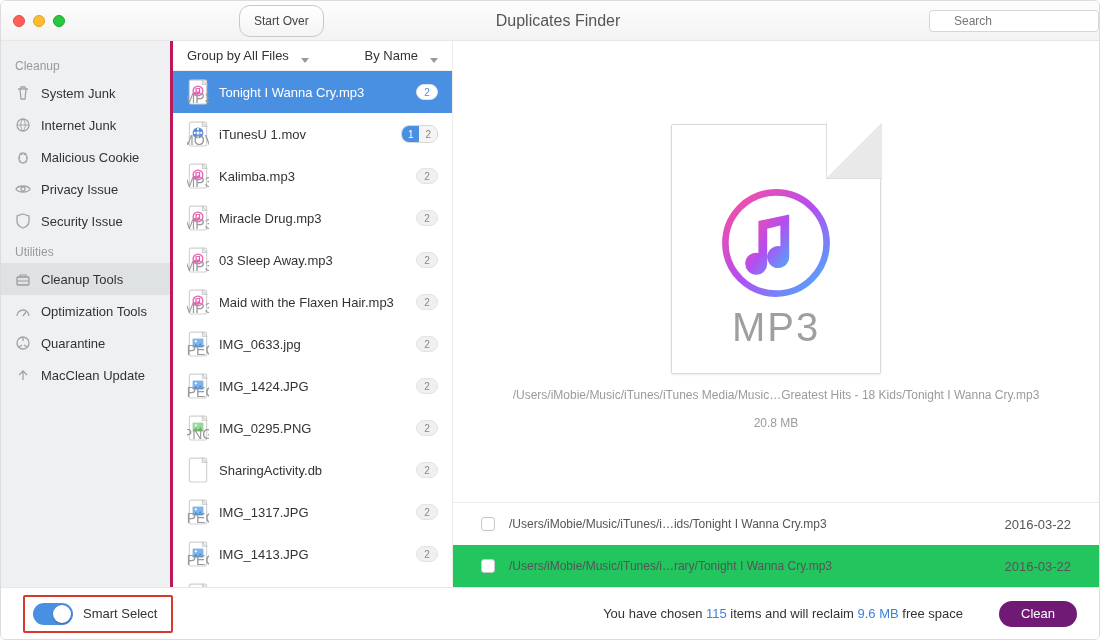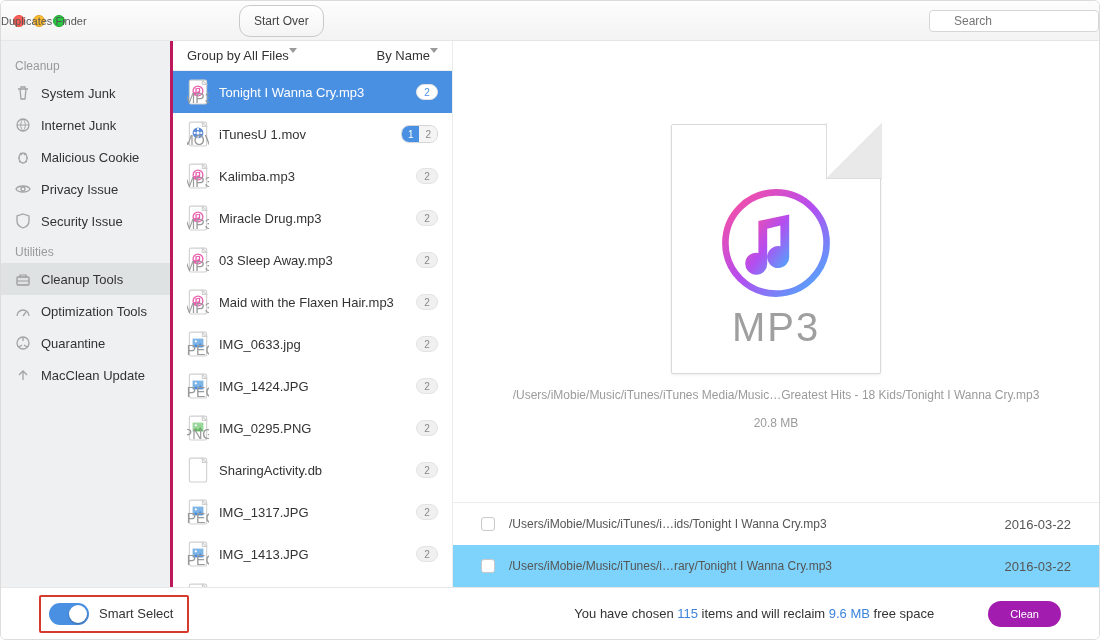--- a/index.html
+++ b/index.html
@@ -4,35 +4,35 @@
 <style>
 *{box-sizing:border-box;margin:0;padding:0;font-family:-apple-system,BlinkMacSystemFont,"Helvetica Neue",Arial,sans-serif;font-size:13px;color:#333;-webkit-font-smoothing:antialiased}
 html,body{width:1100px;height:640px;overflow:hidden}
 .window{width:1100px;height:640px;background:#fff;border:1px solid #dcdcdc;border-radius:6px;overflow:hidden;position:relative;display:flex;flex-direction:column}
 .titlebar{height:40px;display:flex;align-items:center;position:relative;border-bottom:1px solid #e6e6e6;background:linear-gradient(#fdfdfd,#f3f3f3)}
 .traffic{display:flex;gap:8px;padding-left:12px;width:210px;align-items:center}
 .dot{width:12px;height:12px;border-radius:50%}
 .dot.red{background:#ff5f57;border:1px solid #e24b42}
 .dot.yellow{background:#febc2e;border:1px solid #e1a125}
 .dot.green{background:#28c840;border:1px solid #1fa32f}
-.titlecenter{position:absolute;left:0;right:0;text-align:left;color:#555;font-size:11px;pointer-events:none}
+.titlecenter{position:absolute;left:16px;right:0;text-align:center;color:#555;font-size:16px;pointer-events:none}
 .startover{margin-left:28px;height:32px;padding:0 14px;border:1px solid #c9c9c9;border-radius:11px;background:linear-gradient(#ffffff,#f4f4f4);font-size:12px;color:#444;cursor:pointer}
 .searchwrap{margin-left:auto;margin-right:0}
 .search{width:170px;height:22px;border:1px solid #d6d6d6;border-radius:4px;background:#fff;padding:0 8px 0 24px;font-size:12px;color:#888;position:relative}
 .searchwrap{position:relative}
 .searchicon{position:absolute;left:7px;top:4px;width:13px;height:13px;opacity:.45}
 .body{flex:1;display:flex;min-height:0}
 .sidebar{width:172px;background:#eef0f1;border-right:3px solid #be185d;padding-top:10px}
 .group-label{color:#9a9a9a;font-size:12px;padding:8px 14px 4px}
 .sbitem{display:flex;align-items:center;gap:10px;height:32px;padding:0 14px;color:#555;cursor:pointer}
 .sbitem.active{background:#dfe2e3}
 .sbicon{width:16px;height:16px;opacity:.55;flex:0 0 16px}
 .middle{width:280px;border-right:1px solid #ececec;display:flex;flex-direction:column;min-height:0}
 .midheader{height:30px;display:flex;align-items:center;justify-content:space-between;padding:0 14px;color:#9a9a9a;font-size:12px;border-bottom:1px solid #efefef}
-.midheader .drop{display:flex;align-items:flex-start;gap:0;cursor:pointer}
+.midheader .drop{display:flex;align-items:flex-end;gap:12px;cursor:pointer}
 .filelist{flex:1;overflow:hidden}
 .row{height:42px;display:flex;align-items:center;padding:0 14px;gap:10px;cursor:pointer}
 .row.selected{background:#4a90e2}
 .row.selected .fname{color:#fff}
 .row.selected .badge{background:#fff;color:#4a90e2}
 .fic{width:22px;height:26px;flex:0 0 22px;display:flex;align-items:center;justify-content:center}
 .fname{flex:1;color:#333;font-size:13px;white-space:nowrap;overflow:hidden;text-overflow:ellipsis}
 .badge{min-width:22px;height:16px;border-radius:8px;background:#f0f0f0;border:1px solid #e3e3e3;color:#888;font-size:10px;display:flex;align-items:center;justify-content:center;padding:0 6px}
 .badgepair{display:flex;align-items:center;border-radius:8px;overflow:hidden;border:1px solid #d6d6d6}
 .badgepair span{font-size:10px;padding:0 6px;height:16px;display:flex;align-items:center}
@@ -42,31 +42,31 @@
 .preview{flex:1;display:flex;flex-direction:column;align-items:center;justify-content:center;padding:20px 40px 10px;gap:14px}
 .docicon{width:210px;height:250px;position:relative}
 .page{position:absolute;inset:0;background:#fff;border:1px solid #d9d9d9;border-radius:2px;box-shadow:0 1px 3px rgba(0,0,0,.08)}
 .fold{position:absolute;right:-1px;top:-1px;width:56px;height:56px;background:linear-gradient(135deg,#fff 0 49%,#e9e9e9 50% 100%);border-left:1px solid #ddd;border-bottom:1px solid #ddd}
 .mp3label{position:absolute;bottom:24px;left:0;right:0;text-align:center;font-size:40px;color:#9f9f9f;letter-spacing:2px}
 .note{position:absolute;left:50%;top:64px;transform:translateX(-50%)}
 .pathline{color:#9b9b9b;font-size:12px;text-align:center;max-width:560px;white-space:nowrap;overflow:hidden;text-overflow:ellipsis}
 .sizetxt{color:#9b9b9b;font-size:12px}
 .duplist{border-top:1px solid #ececec}
 .duprow{height:42px;display:flex;align-items:center;padding:0 28px;gap:14px}
-.duprow.alt{background:#7dd3fc}
+.duprow.alt{background:#22c55e}
 .chk{width:14px;height:14px;border:1px solid #c8c8c8;border-radius:3px;background:#fff}
 .duppath{flex:1;color:#555;font-size:12px;white-space:nowrap;overflow:hidden;text-overflow:ellipsis}
 .dupdate{color:#555;font-size:13px}
-.footer{height:52px;border-top:1px solid #e7e7e7;display:flex;align-items:center;padding:0 38px;gap:36px;background:#fff}
+.footer{height:52px;border-top:1px solid #e7e7e7;display:flex;align-items:center;padding:0 22px;gap:18px;background:#fff}
 .smartbox{display:flex;align-items:center;gap:10px;border:2px solid #d63a2d;padding:6px 14px 6px 8px;border-radius:2px}
 .toggle{width:40px;height:22px;border-radius:11px;background:#4a90e2;position:relative}
 .knob{position:absolute;right:2px;top:2px;width:18px;height:18px;border-radius:50%;background:#fff;box-shadow:0 1px 2px rgba(0,0,0,.3)}
 .summary{margin-left:auto;color:#666;font-size:13px}
 .summary .hl{color:#3b84db}
-.cleanbtn{margin-left:18px;height:26px;padding:0 22px;border:none;border-radius:13px;background:#a21caf;color:#fff;font-size:11px;cursor:pointer}
+.cleanbtn{margin-left:18px;height:26px;padding:0 22px;border:none;border-radius:13px;background:#701a75;color:#fff;font-size:13px;cursor:pointer}
 .tri{width:0;height:0;border-left:4px solid transparent;border-right:4px solid transparent;border-top:5px solid #9a9a9a}
 svg{display:block}
 </style>
 </head>
 <body>
 
 <div class="window">
   <div class="titlebar">
     <div class="traffic">
       <div class="dot red"></div>

